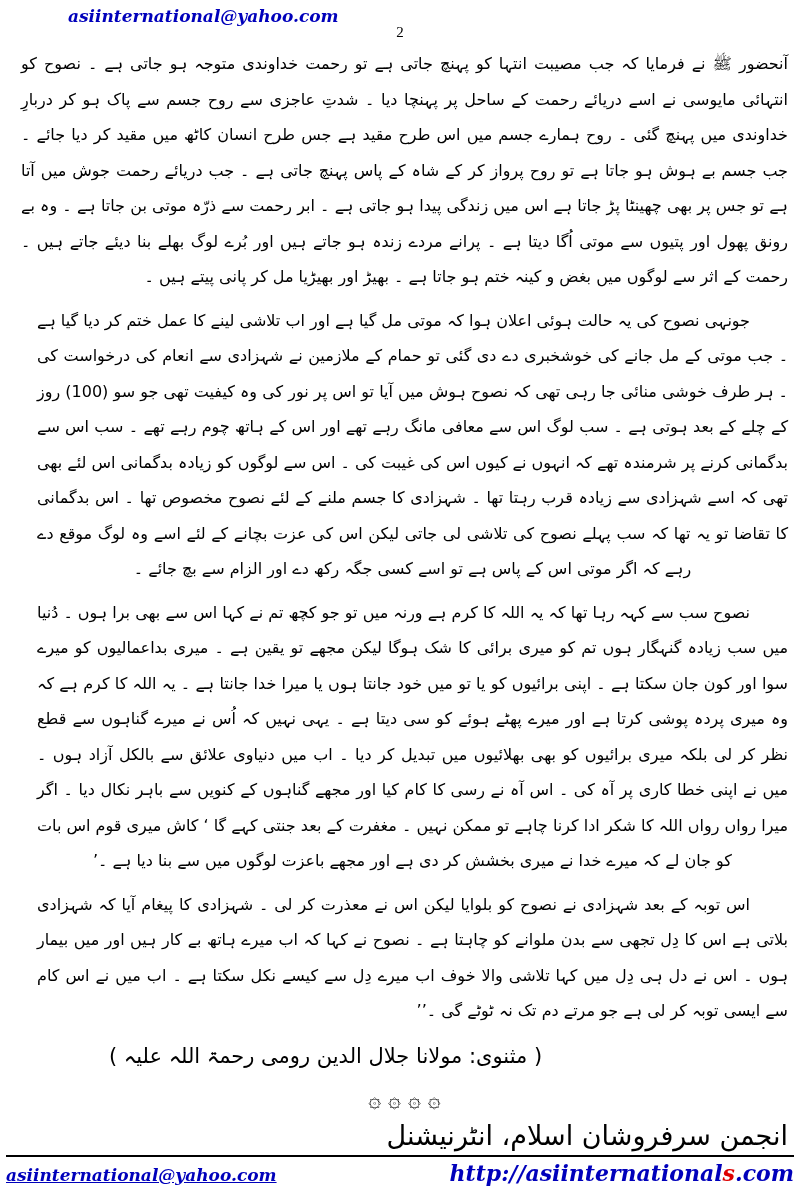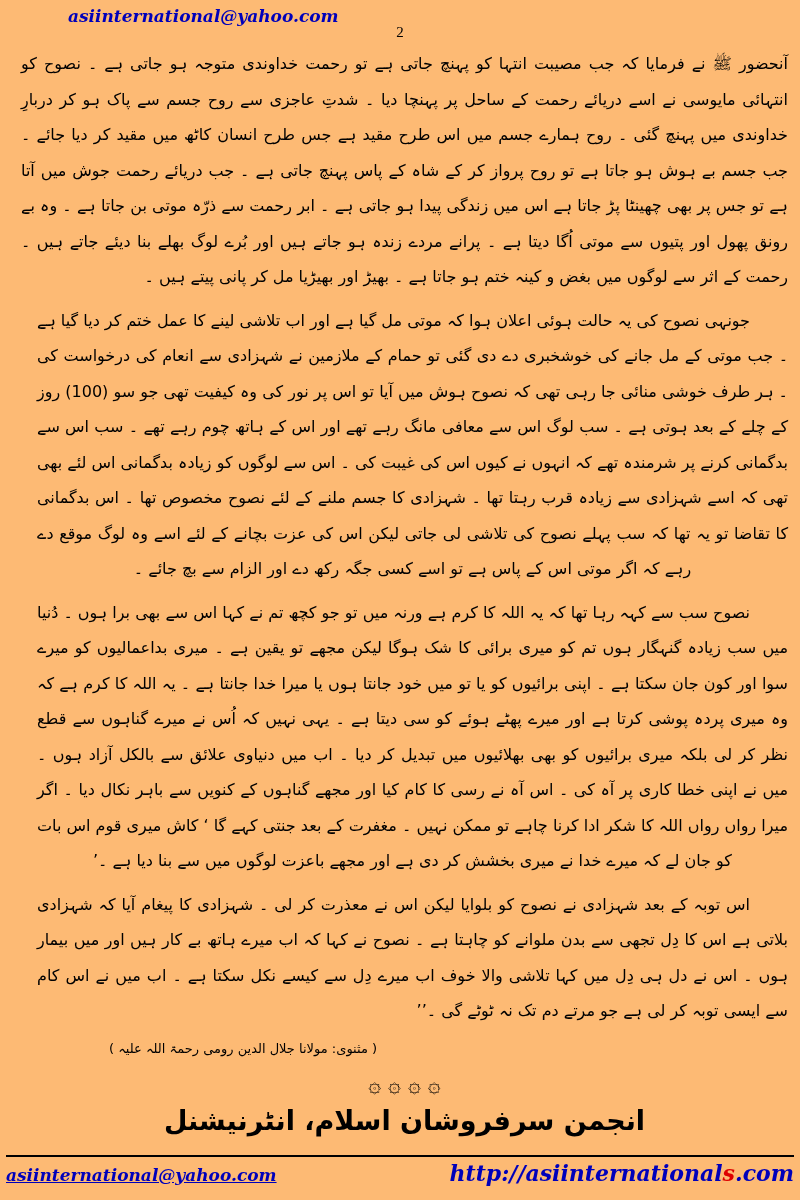--- a/index.html
+++ b/index.html
@@ -1,20 +1,20 @@
 <!DOCTYPE html>
 <html lang="ur"><head>
 <meta charset="utf-8">
 <style>
   html,body{margin:0;padding:0;background:#e8e8e8;}
   .page{
     position:relative;
     width:800px;height:1200px;
     margin:0 auto;
-    background:#fdba74;
+    background:#ffffff;
     overflow:hidden;
     font-family:"DejaVu Sans",sans-serif;
     color:#000;
   }
   
   .header-email{
     position:absolute;top:6px;left:68px;
     font-family:"DejaVu Serif","Liberation Serif",serif;
     font-style:italic;font-weight:bold;
     font-size:17px;color:#0000bb;
@@ -38,36 +38,35 @@
     text-align:justify;
     text-align-last:right;
   }
   p.body-para.indented{text-indent:38px;margin-left:16px;}
   p.body-para.center-last{text-align-last:center;}
   
   .attribution{
     direction:rtl;
     text-align:left;
     margin:6px 0 2px 88px;
-    font-size:13px;
+    font-size:21px;
     line-height:1.9;
   }
   
   .ornaments{
     text-align:center;
     font-size:22px;
     letter-spacing:16px;
     margin:10px 0 4px 0;
     color:#000;
   }
   
   .org-title{
-    text-align:center;
     direction:rtl;
-    font-weight:bold;
+    font-weight:normal;
     font-size:27px;
     line-height:1.3;
     margin:6px 0 1px 0;
     letter-spacing:0;
   }
   
   .footer{
     position:absolute;left:6px;right:6px;top:1155px;
     border-top:2px solid #000;
     padding-top:3px;

